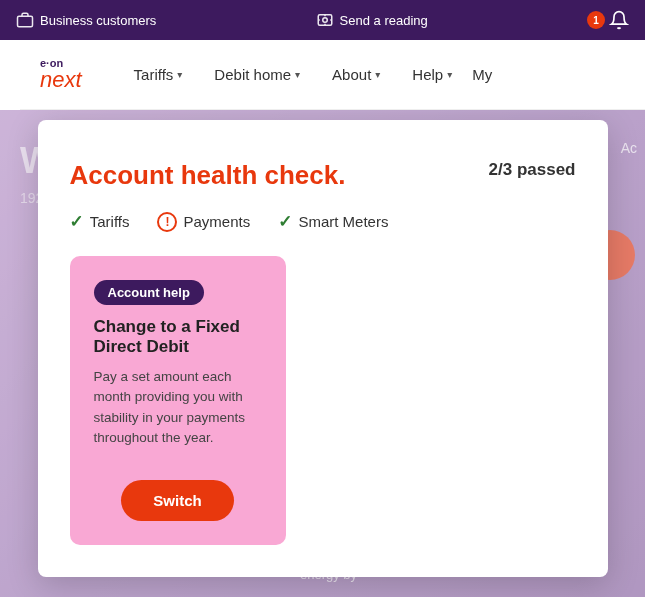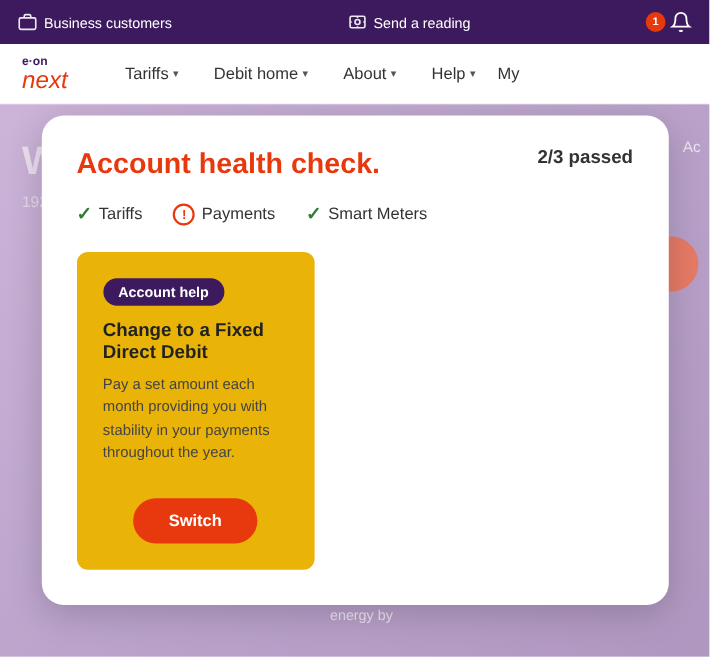--- a/index.html
+++ b/index.html
@@ -48,26 +48,27 @@
     }
     .notification-wrapper {
       display: flex;
       align-items: center;
       gap: 4px;
     }
 
     
     .main-nav {
       background: white;
-      height: 55px;
+      height: 70px;
       display: flex;
       align-items: center;
       padding: 0 20px;
       border-bottom: 1px solid #eee;
       gap: 0;
+      margin-left: 20px;
     }
     .logo {
       margin-right: 40px;
       display: flex;
       flex-direction: column;
       line-height: 1;
     }
     .logo-eon {
       font-size: 11px;
       color: #3d1a5e;
@@ -124,22 +125,22 @@
       background: rgba(255,255,255,0.3);
       display: flex;
       justify-content: center;
       align-items: flex-start;
       padding-top: 10px;
     }
 
     
     .modal-card {
       background: white;
-      border-radius: 20px;
-      padding: 28px 32px 32px;
+      border-radius: 8px;
+      padding: 40px 32px 32px;
       width: 570px;
       box-shadow: 0 8px 32px rgba(0,0,0,0.18);
       position: relative;
     }
 
     .modal-header {
       display: flex;
       justify-content: space-between;
       align-items: flex-start;
       margin-bottom: 20px;
@@ -187,21 +188,21 @@
       height: 20px;
       display: flex;
       align-items: center;
       justify-content: center;
       font-size: 12px;
       font-weight: bold;
     }
 
     
     .info-card {
-      background: #eab308;
+      background: #f9a8d4;
       border-radius: 10px;
       padding: 24px;
       width: 216px;
     }
 
     .account-help-badge {
       background: #3d1a5e;
       color: white;
       border-radius: 20px;
       padding: 5px 14px;

